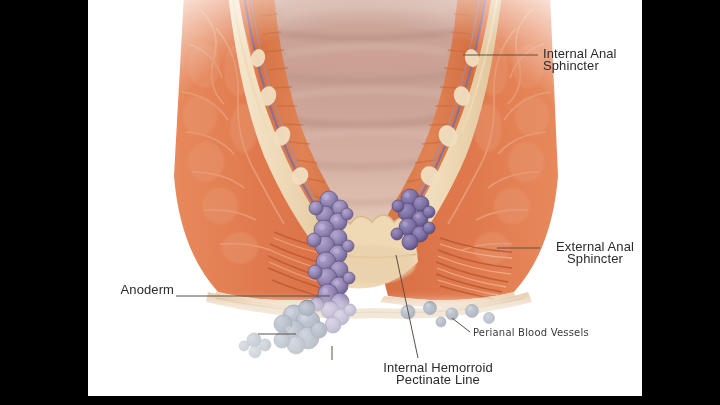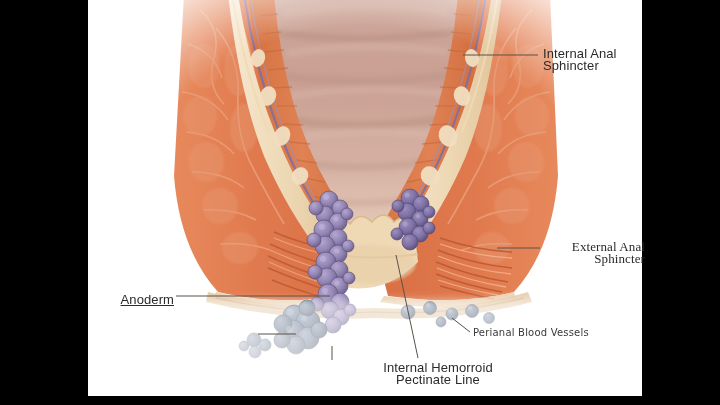--- a/index.html
+++ b/index.html
@@ -374,24 +374,24 @@
       <line x1="258" y1="334" x2="296" y2="334"></line>
       <line x1="332" y1="346" x2="332" y2="360"></line>
       <line x1="396" y1="255" x2="418" y2="358"></line>
       <line x1="452" y1="318" x2="470" y2="332"></line>
     </g>
   </svg>
 
   <div class="lbl rt" style="left:543px;top:48px;width:100px;text-align:left;">Internal Anal
 Sphincter</div>
 
-  <div class="lbl rt" style="left:545px;top:241px;width:100px;text-align:right;font-family:Liberation Serif, serif;">External Anal
+  <div class="lbl rt" style="left:545px;top:241px;width:100px;text-align:center;">External Anal
 Sphincter</div>
 
-  <div class="lbl lf" style="left:96px;top:294px;width:78px;text-decoration:underline;">Anoderm</div>
+  <div class="lbl lf" style="left:96px;top:284px;width:78px;">Anoderm</div>
 
 
 
   <div class="lbl script" style="left:473px;top:327px;width:140px;text-align:left;">Perianal Blood Vessels</div>
 
   <div class="lbl ctr" style="left:382px;top:362px;width:112px;">Internal Hemorroid
 Pectinate Line</div>
 
 </div>
 

